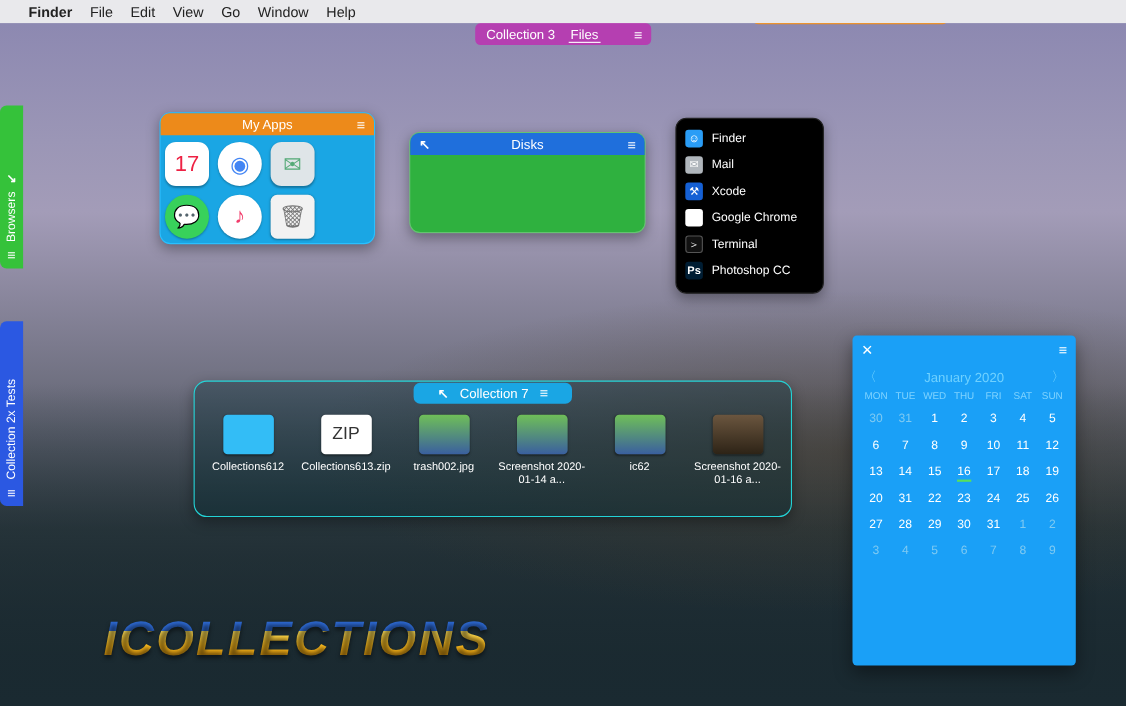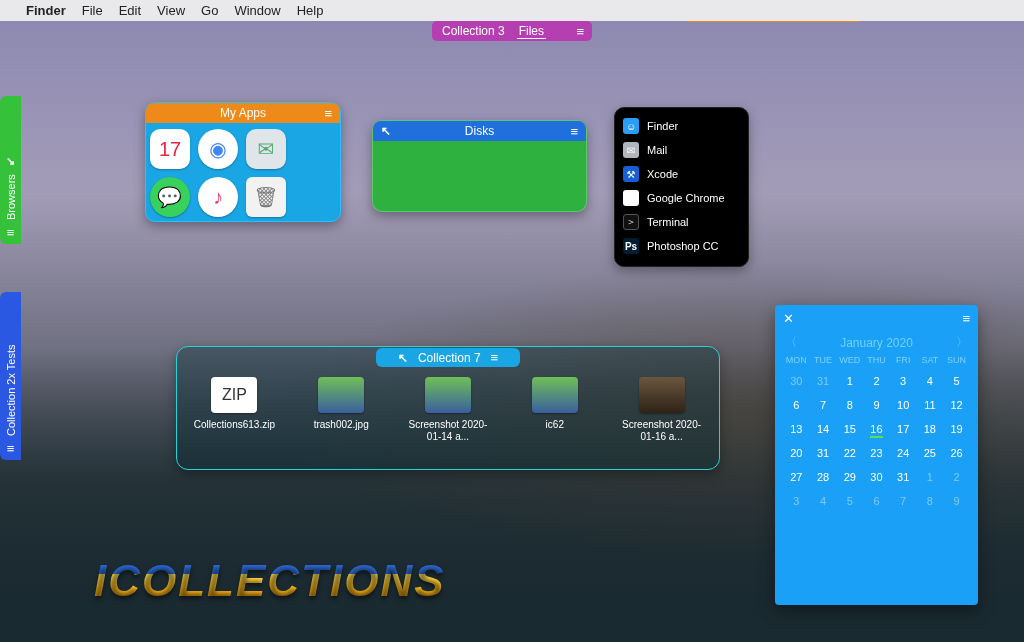--- a/index.html
+++ b/index.html
@@ -202,20 +202,24 @@
 <div class="panel coll7">
   <div class="hdr">
     <div class="pill">
       <span class="expand"></span>
       <span>Collection 7</span>
       <span class="burger"></span>
     </div>
   </div>
   <div class="files">
     <div class="file">
+        <div class="thumb th-folder"></div>
+        <span>Collections612</span>
+      </div>
+    <div class="file">
         <div class="thumb th-zip">ZIP</div>
         <span>Collections613.zip</span>
       </div>
     <div class="file">
         <div class="thumb th-img"></div>
         <span>trash002.jpg</span>
       </div>
     <div class="file">
         <div class="thumb th-img"></div>
         <span>Screenshot 2020-01-14 a...</span>

